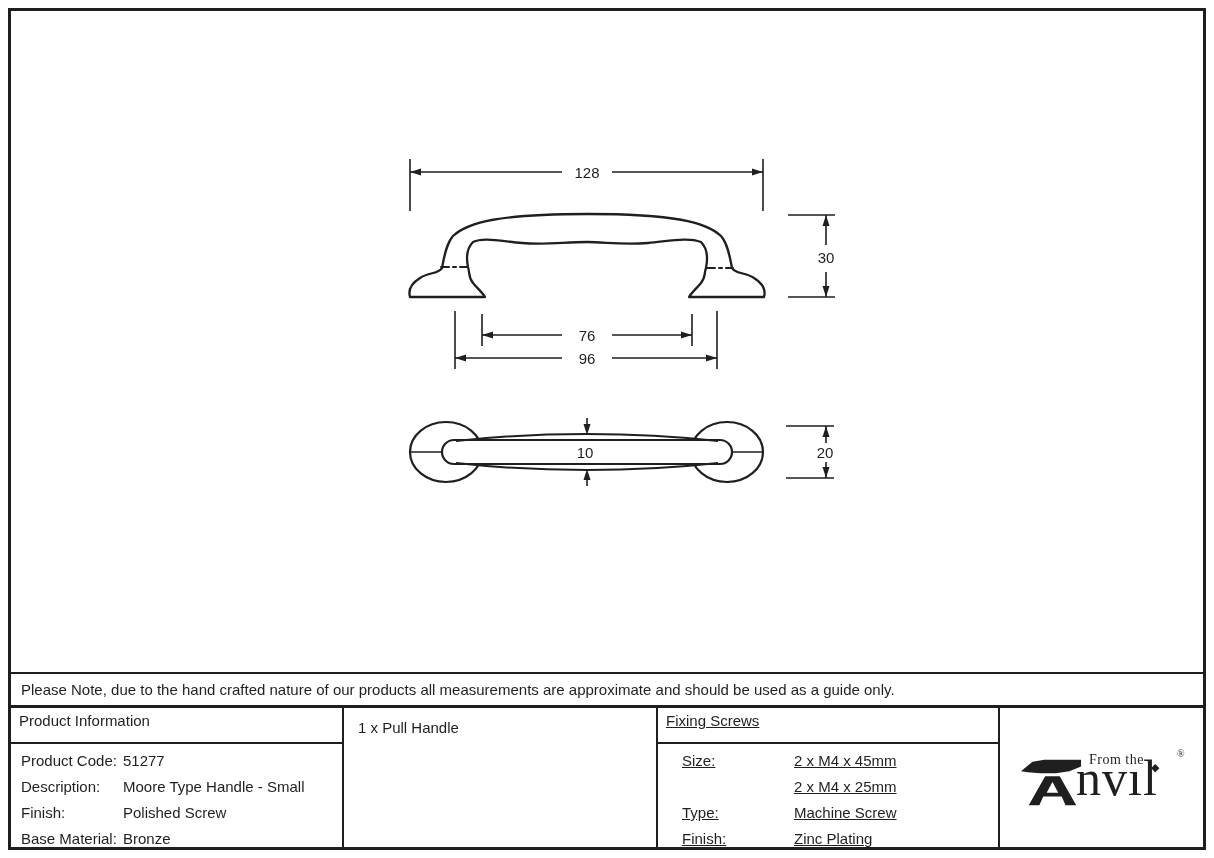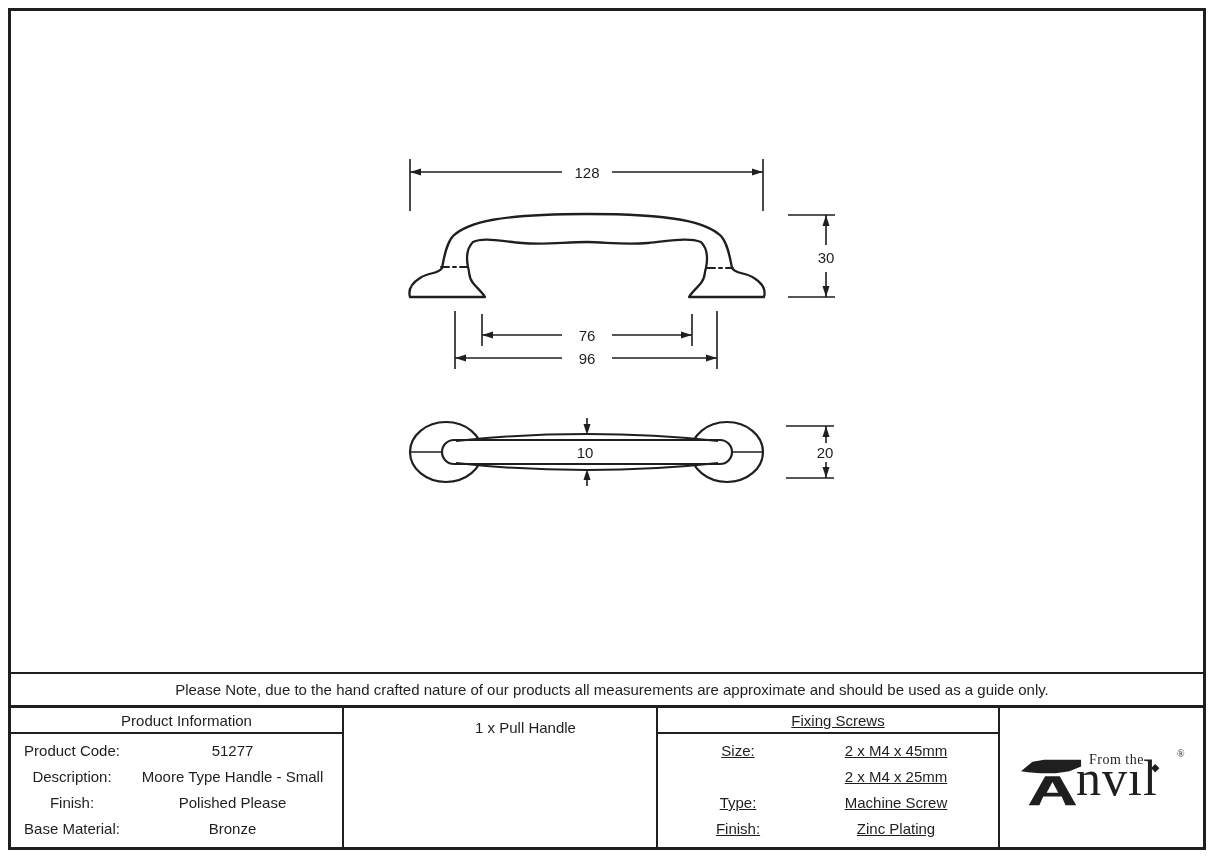--- a/index.html
+++ b/index.html
@@ -8,21 +8,20 @@
   }
   *{margin:0;padding:0;box-sizing:border-box;}
   html,body{background:#ffffff;}
   .page{
     position:relative;
     width:1214px;height:858px;
     background:var(--paper);
     font-family:"Liberation Sans", sans-serif;
     color:var(--ink);
     overflow:hidden;
-    text-align:center;
   }
   .frame{
     position:absolute;left:8px;top:8px;width:1198px;height:842px;
     border:3px solid var(--ink);
   }
   .drawing-svg{position:absolute;left:8px;top:8px;}
   .dim-text{
     font-family:"Liberation Sans", sans-serif;
     font-size:15px;fill:var(--ink);
   }
@@ -43,30 +42,30 @@
   }
   .col{
     border-right:2px solid var(--ink);
     height:100%;
   }
   .col-product{width:333px;}
   .col-pack{width:314px;}
   .col-screws{width:342px;text-decoration:underline;}
   .col-logo{width:203px;border-right:none;position:relative;}
   .col-header{
-    height:26px;line-height:26px;
+    height:36px;line-height:26px;
     border-bottom:2px solid var(--ink);
-    padding-left:20px;
+    padding-left:8px;
     font-size:15px;
   }
   .col-body{padding-top:9px;font-size:15px;}
   .kv-grid{display:grid;grid-template-columns:102px auto;row-gap:10px;padding-left:10px;}
   .col-screws .kv-grid{grid-template-columns:112px auto;padding-left:24px;}
   .pack-list{list-style:none;padding-left:14px;}
-  .pack-list li{line-height:21px;margin-left:37px;}
+  .pack-list li{line-height:21px;}
   .kv-grid span{line-height:16px;}
   
   .logo-box{position:absolute;inset:0;}
   .anvil-glyph{position:absolute;left:20px;top:47px;}
   .logo-tagline{
     position:absolute;left:89px;top:44px;
     font-family:"Liberation Serif", serif;
     font-size:14px;letter-spacing:0.5px;
   }
   .logo-brand{
@@ -183,21 +182,21 @@
 
       <div class="col col-product">
         <div class="col-header">Product Information</div>
         <div class="col-body">
           <div class="kv-grid">
             <span>Product Code:</span>
             <span>51277</span>
             <span>Description:</span>
             <span>Moore Type Handle - Small</span>
             <span>Finish:</span>
-            <span>Polished Please</span>
+            <span>Polished Screw</span>
             <span>Base Material:</span>
             <span>Bronze</span>
           </div>
         </div>
       </div>
 
       <div class="col col-pack">
         <div class="col-body">
           <ul class="pack-list">
             <li>1 x Pull Handle</li>

